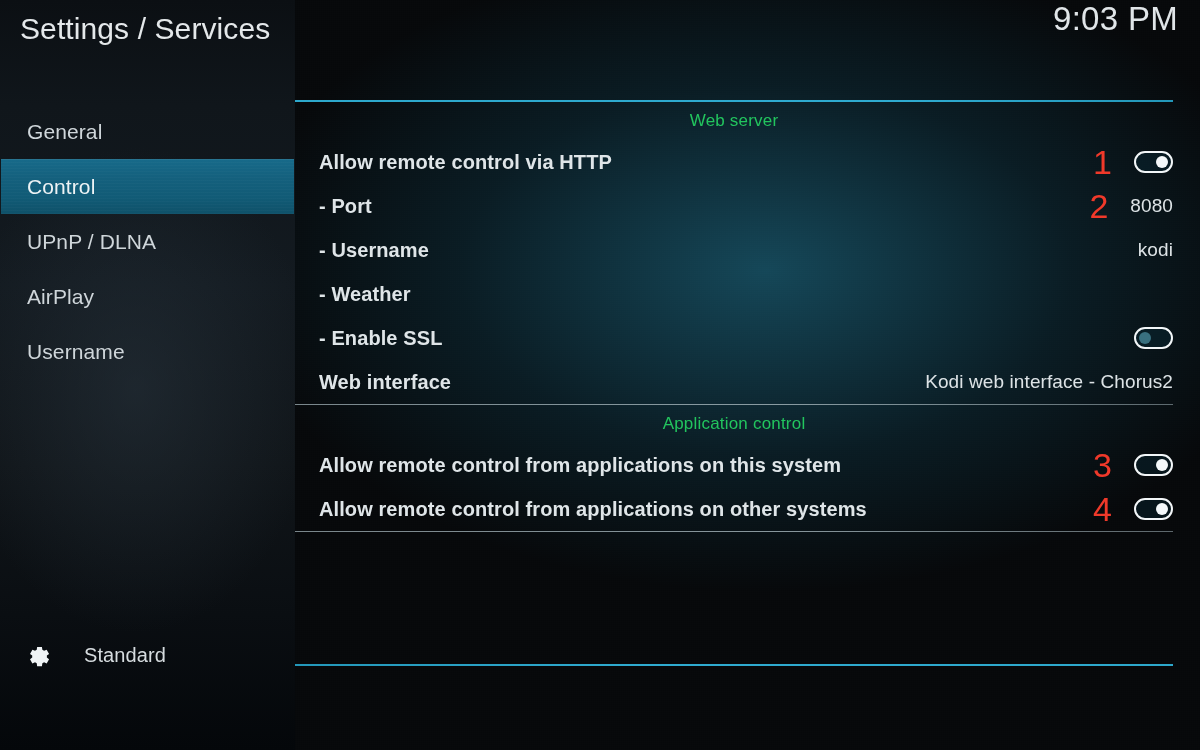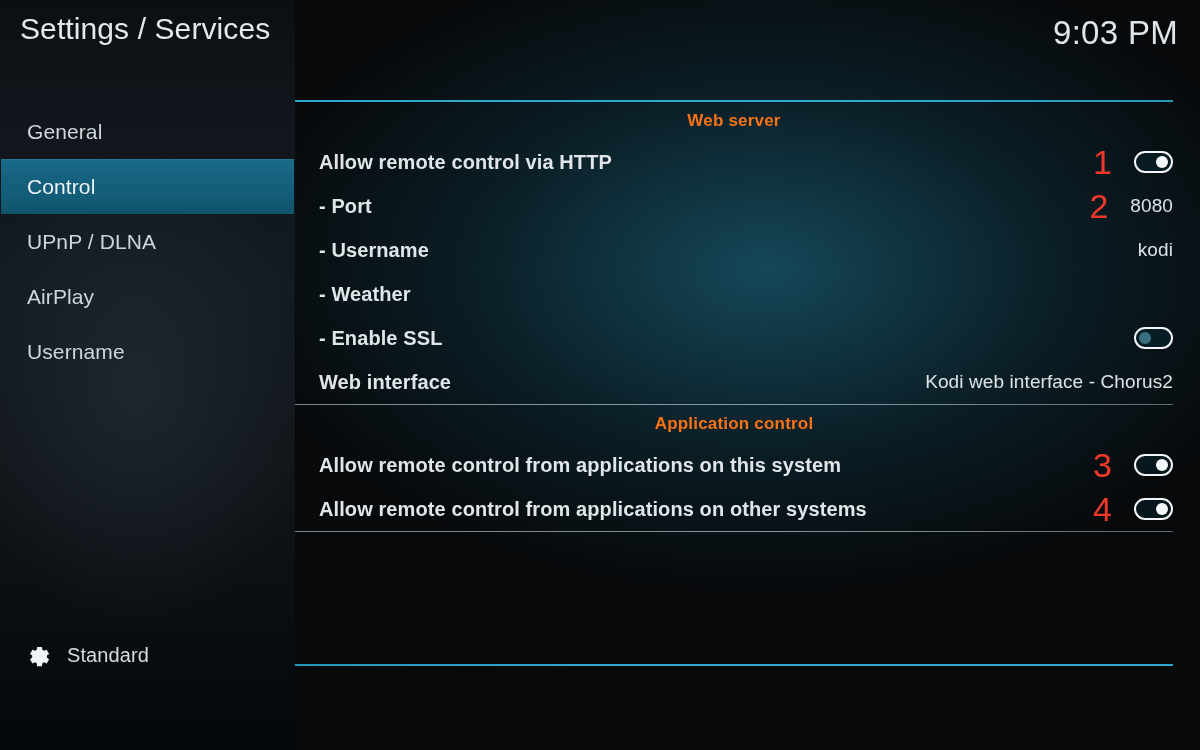--- a/index.html
+++ b/index.html
@@ -65,21 +65,21 @@
     font-size: 30px;
     font-weight: 400;
     color: #e4e8ea;
     letter-spacing: .1px;
     white-space: nowrap;
   }
 
   .clock {
     position: absolute;
     right: 22px;
-    top: 14px;
+    top: 0;
     font-size: 33px;
     font-weight: 300;
     color: #e0e5e8;
     letter-spacing: .3px;
     white-space: nowrap;
   }
 
   
   .cat-list {
     position: absolute;
@@ -124,20 +124,21 @@
     bottom: 81px;
     display: flex;
     align-items: center;
     gap: 14px;
   }
   .gear-icon svg { display: block; }
   .profile-label {
     font-size: 20px;
     color: #d6dcdf;
     letter-spacing: .1px;
+    margin-left: 17px;
   }
 
   
   .panel {
     position: absolute;
     left: 295px;
     top: 100px;
     width: 905px;
     height: 566px;
   }
@@ -165,22 +166,22 @@
 
   .section-header {
     height: 38px;
     display: flex;
     align-items: center;
     justify-content: center;
     padding-right: 27px;
   }
   .section-header .sh-text {
     font-size: 17px;
-    font-weight: 700;
-    color: #f97316;
+    font-weight: 400;
+    color: #22c55e;
     letter-spacing: .2px;
   }
 
   .divider {
     height: 1px;
     width: 878px;
     background: linear-gradient(90deg, rgba(160,176,182,.75) 0%, rgba(168,184,190,.8) 55%, rgba(150,166,172,.6) 100%);
   }
 
   .setting-row {

